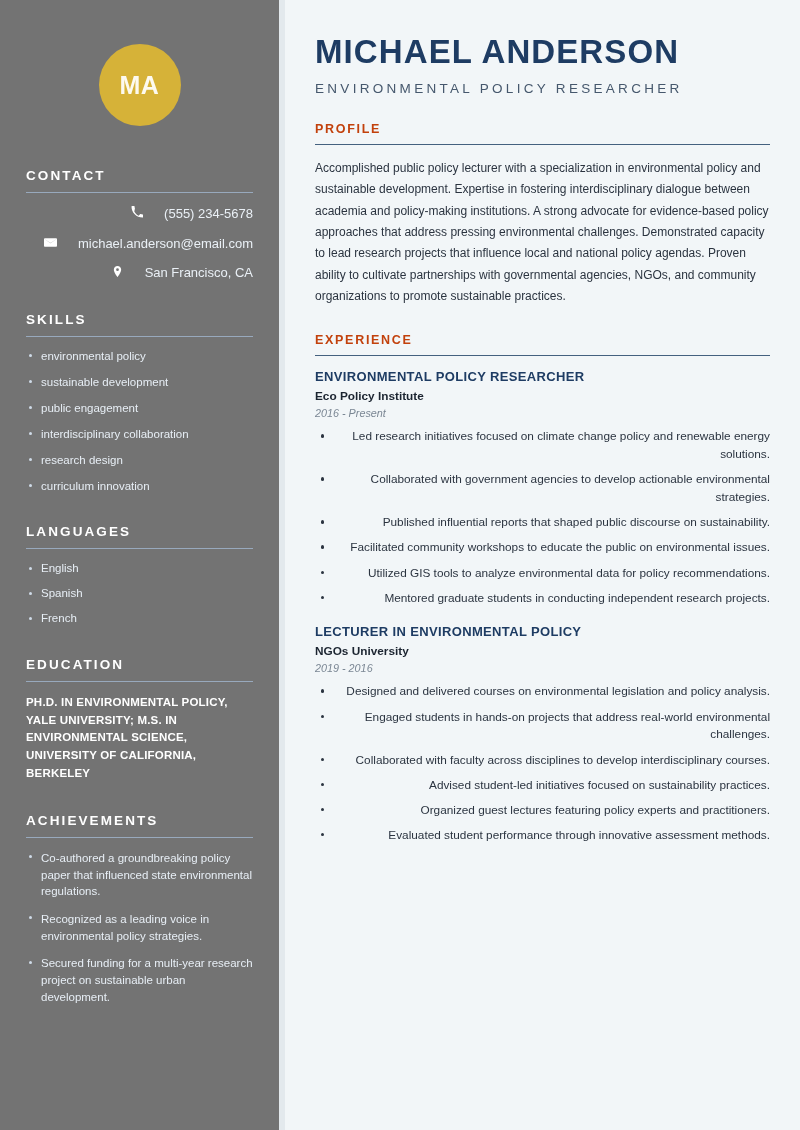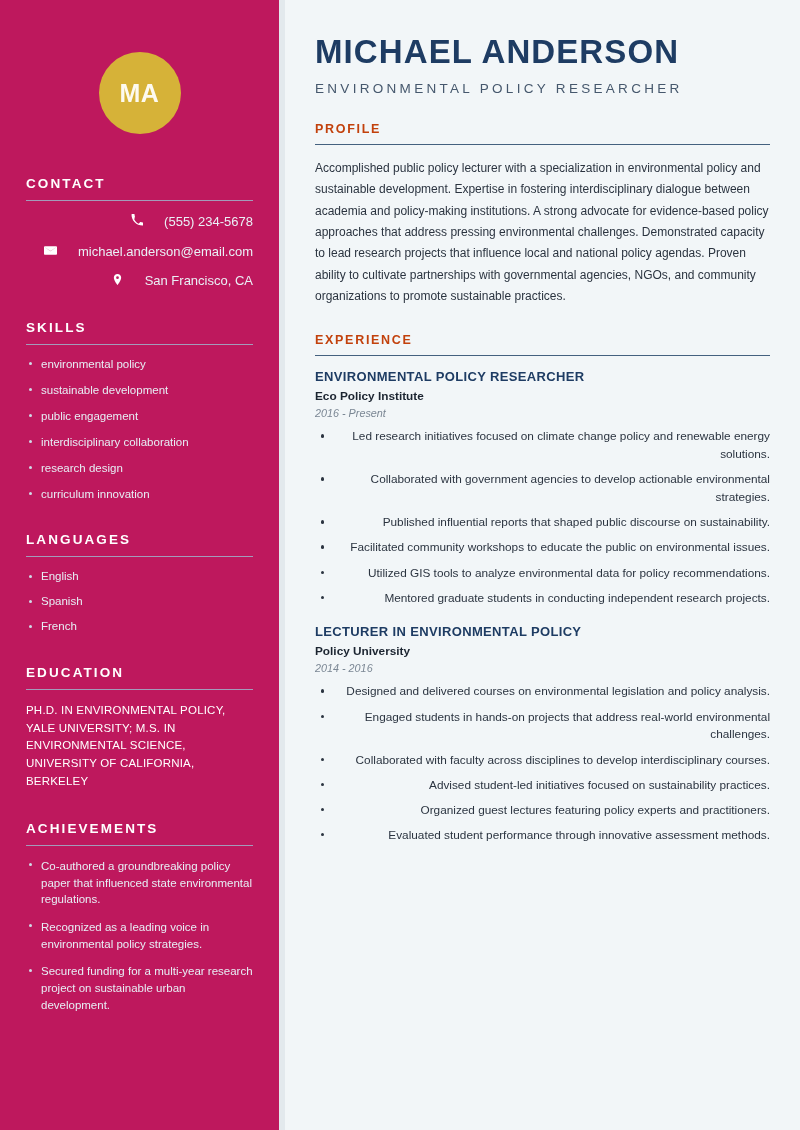--- a/index.html
+++ b/index.html
@@ -8,22 +8,22 @@
     font-family:"Liberation Sans", sans-serif;
     background:#f2f6f8;
     display:flex;
     overflow:hidden;
   }
 
   
   .sidebar {
     width:279px;
     min-width:279px;
-    background:#be185d;
-    padding:16px 26px;
+    background:#737373;
+    padding:8px 26px;
     color:#ffffff;
   }
   .avatar-wrap { display:flex; justify-content:center; margin-top:36px; }
   .avatar {
     width:82px; height:82px; border-radius:50%;
     background:#d6b238;
     display:flex; align-items:center; justify-content:center;
     color:#fdfaf0;
     font-size:25px; font-weight:bold; letter-spacing:0.5px;
   }
@@ -49,21 +49,21 @@
   ul.side-list li {
     position:relative; padding-left:15px; margin-bottom:10.5px;
     font-size:11.5px; color:#e7eef5; line-height:1.35;
   }
   ul.side-list li::before {
     content:""; position:absolute; left:3px; top:5.5px;
     width:3px; height:3px; border-radius:50%; background:#cfdbe8;
   }
   ul.side-list.tight li { margin-bottom:9.5px; }
   .edu-text {
-    font-size:11.5px; font-weight:normal; line-height:1.55;
+    font-size:11.5px; font-weight:bold; line-height:1.55;
     color:#ffffff; text-transform:uppercase; letter-spacing:.2px;
   }
   ul.ach-list { list-style:none; }
   ul.ach-list li {
     position:relative; padding-left:15px; margin-bottom:11px;
     font-size:11.5px; color:#e7eef5; line-height:1.45;
   }
   ul.ach-list li::before {
     content:""; position:absolute; left:3px; top:5.5px;
     width:3px; height:3px; border-radius:50%; background:#cfdbe8;
@@ -222,22 +222,22 @@
         <li>Collaborated with government agencies to develop actionable environmental strategies.</li>
         <li>Published influential reports that shaped public discourse on sustainability.</li>
         <li>Facilitated community workshops to educate the public on environmental issues.</li>
         <li>Utilized GIS tools to analyze environmental data for policy recommendations.</li>
         <li>Mentored graduate students in conducting independent research projects.</li>
       </ul>
     </div>
 
     <div class="job last">
       <div class="job-title">LECTURER IN ENVIRONMENTAL POLICY</div>
-      <div class="job-company">Policy University</div>
-      <div class="job-dates">2014 - 2016</div>
+      <div class="job-company">NGOs University</div>
+      <div class="job-dates">2019 - 2016</div>
       <ul class="job-list">
         <li>Designed and delivered courses on environmental legislation and policy analysis.</li>
         <li>Engaged students in hands-on projects that address real-world environmental challenges.</li>
         <li>Collaborated with faculty across disciplines to develop interdisciplinary courses.</li>
         <li>Advised student-led initiatives focused on sustainability practices.</li>
         <li>Organized guest lectures featuring policy experts and practitioners.</li>
         <li>Evaluated student performance through innovative assessment methods.</li>
       </ul>
     </div>
   </section>

